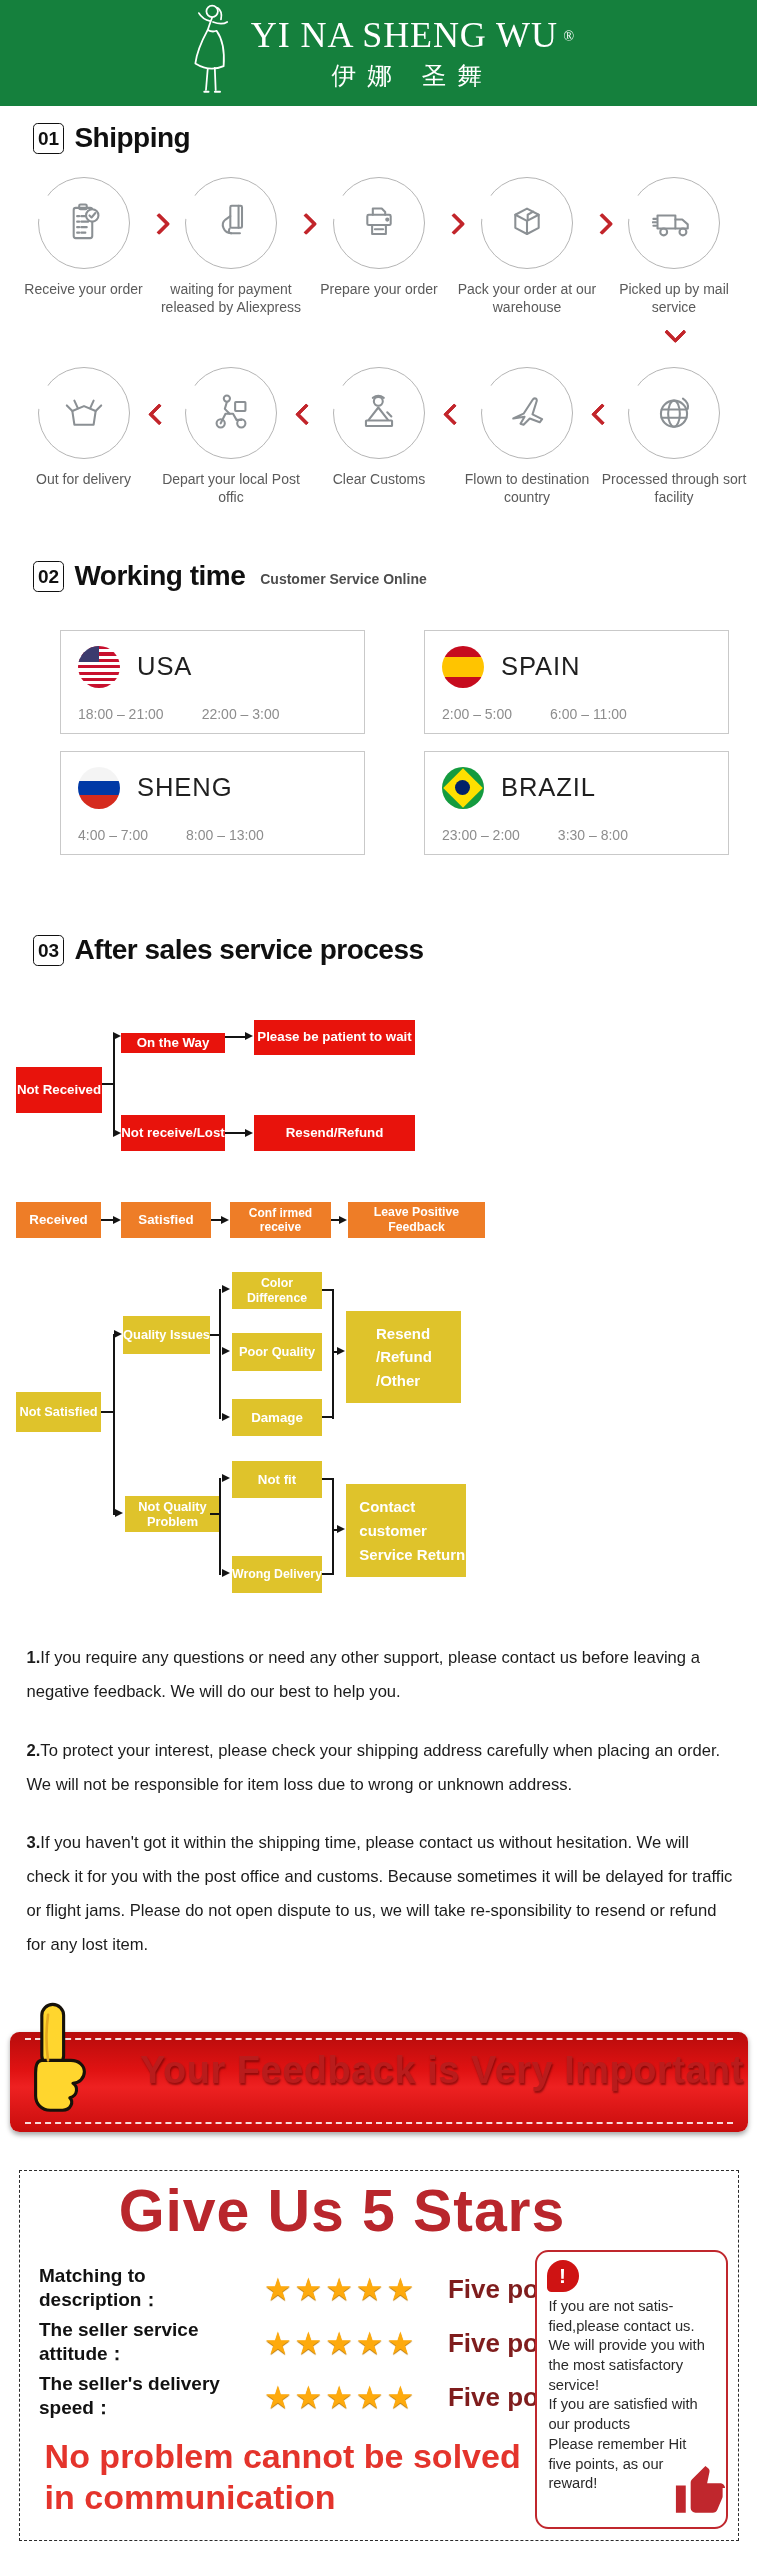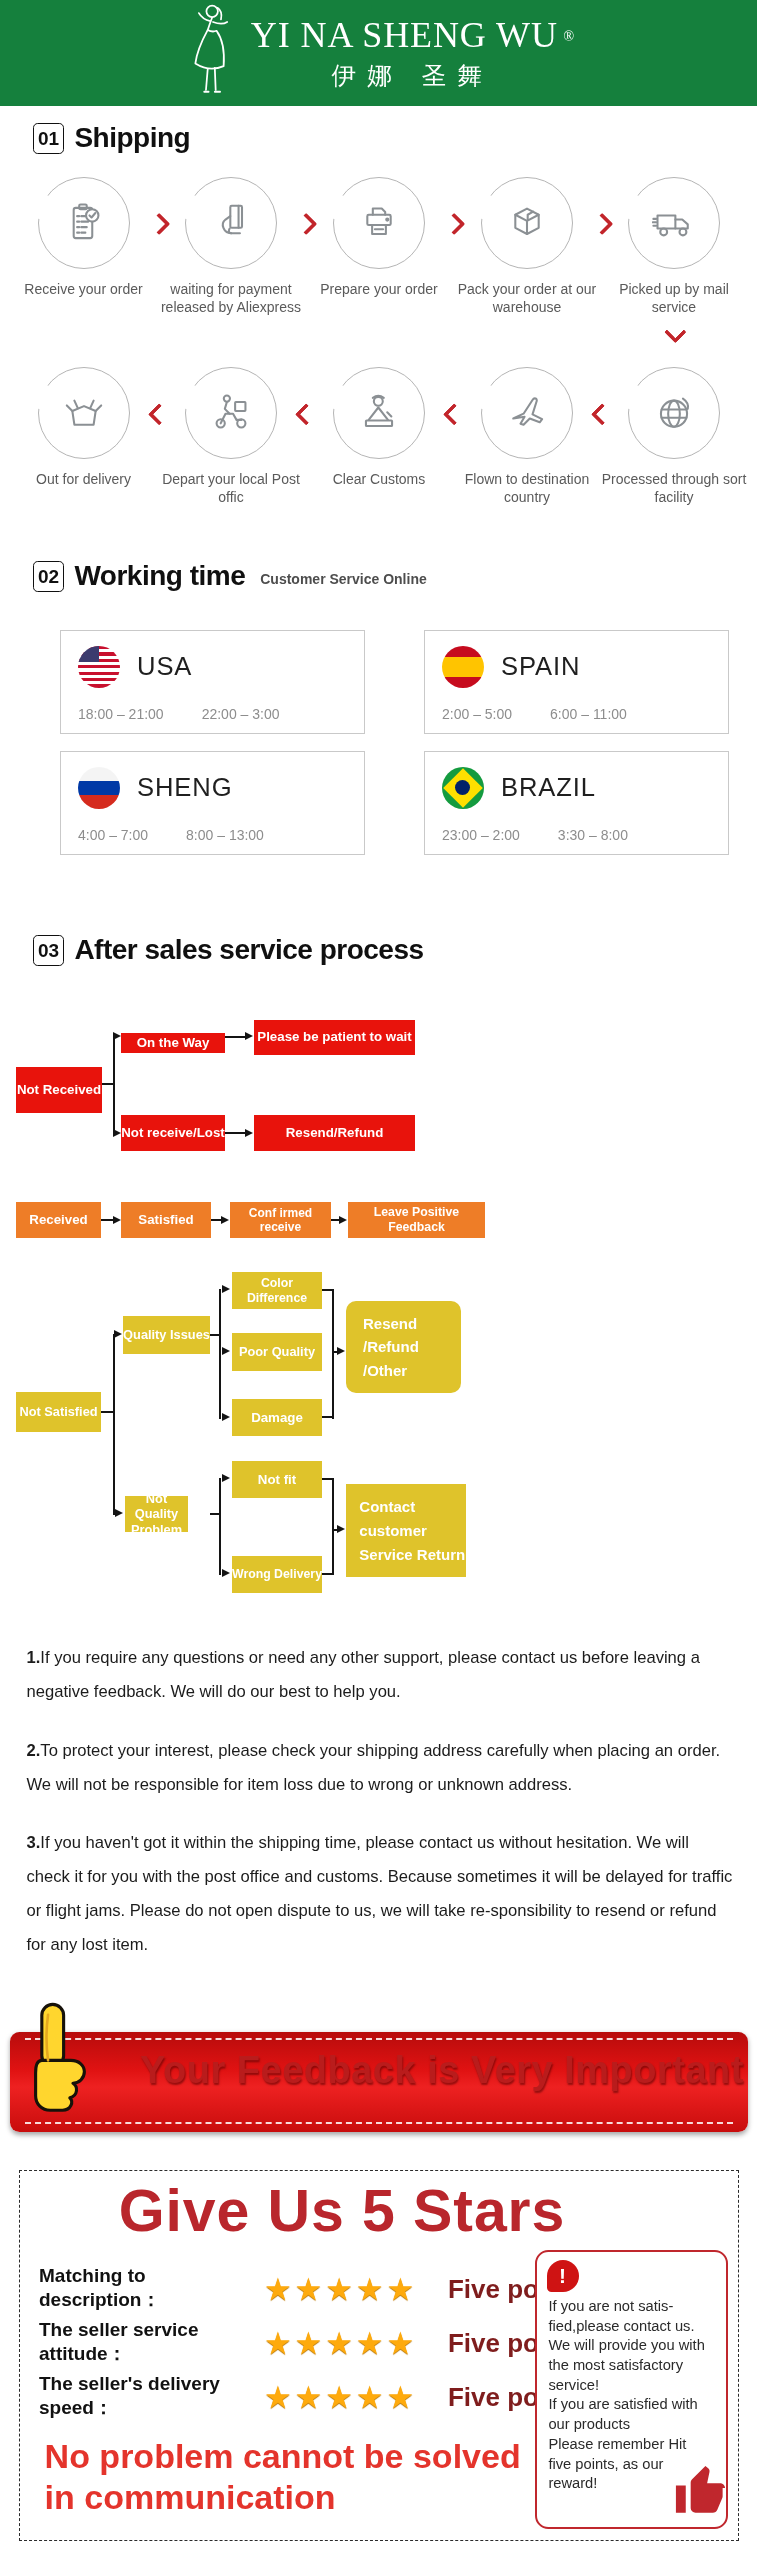--- a/index.html
+++ b/index.html
@@ -312,42 +312,42 @@
     <div class="hl" style="left:101px;top:204px;width:12.3px;"></div>
     <div class="tri" style="left:113px;top:201px;"></div>
     <div class="hl" style="left:211px;top:204px;width:10.4px;"></div>
     <div class="tri" style="left:221px;top:201px;"></div>
     <div class="hl" style="left:331px;top:204px;width:8.5px;"></div>
     <div class="tri" style="left:339px;top:201px;"></div>
 
     <div class="fbox yel" style="left:232px;top:257px;width:90px;height:37px;font-size:12.3px;">Color Difference</div>
     <div class="fbox yel" style="left:123px;top:301px;width:87px;height:38px;font-size:12.8px;">Quality Issues</div>
     <div class="fbox yel" style="left:232px;top:318px;width:90px;height:38px;font-size:12.8px;">Poor Quality</div>
-    <div class="fbox yel" style="left:346px;top:286px;width:115px;height:92px;font-size:15px;justify-content:flex-start;text-align:left;padding-left:17px;box-sizing:border-box;line-height:1.55;border-radius:10px;">Resend
+    <div class="fbox yel" style="left:346px;top:296px;width:115px;height:92px;font-size:15px;justify-content:flex-start;text-align:left;padding-left:30px;box-sizing:border-box;line-height:1.55;">Resend
 /Refund
 /Other</div>
     <div class="fbox yel" style="left:232px;top:384px;width:90px;height:37px;">Damage</div>
     <div class="fbox yel" style="left:16px;top:377px;width:85px;height:40px;font-size:12.8px;">Not Satisfied</div>
     <div class="hl" style="left:101px;top:396px;width:12.3px;"></div>
     <div class="vl" style="left:113px;top:319px;height:181px;"></div>
     <div class="tri" style="left:114px;top:315px;"></div>
     <div class="tri" style="left:115px;top:494px;"></div>
     <div class="hl" style="left:210px;top:319px;width:9.5px;"></div>
     <div class="vl" style="left:219px;top:274px;height:130px;"></div>
     <div class="tri" style="left:222px;top:270px;"></div>
     <div class="tri" style="left:222px;top:332px;"></div>
     <div class="tri" style="left:222px;top:398px;"></div>
     <div class="hl" style="left:322px;top:274px;width:11.4px;"></div>
     <div class="hl" style="left:322px;top:401px;width:11.4px;"></div>
     <div class="vl" style="left:332px;top:274px;height:130px;"></div>
     <div class="hl" style="left:332px;top:336px;width:5.7px;"></div>
     <div class="tri" style="left:337px;top:332px;"></div>
 
     <div class="fbox yel" style="left:232px;top:446px;width:90px;height:37px;">Not fit</div>
-    <div class="fbox yel" style="left:125px;top:481px;width:63px;height:36px;font-size:12.8px;">Not Quality
+    <div class="fbox yel" style="left:125px;top:481px;width:95px;height:36px;font-size:12.8px;">Not Quality
 Problem</div>
     <div class="fbox yel" style="left:232px;top:541px;width:90px;height:37px;font-size:12.3px;">Wrong Delivery</div>
     <div class="fbox yel" style="left:346px;top:469px;width:120px;height:93px;font-size:15px;justify-content:flex-start;text-align:left;padding-left:13.3px;box-sizing:border-box;line-height:1.6;">Contact customer
 Service Return</div>
     <div class="hl" style="left:210px;top:498px;width:9.5px;"></div>
     <div class="vl" style="left:219px;top:463px;height:97px;"></div>
     <div class="tri" style="left:222px;top:459px;"></div>
     <div class="tri" style="left:222px;top:554px;"></div>
     <div class="hl" style="left:322px;top:463px;width:11.4px;"></div>
     <div class="hl" style="left:322px;top:558px;width:11.4px;"></div>

